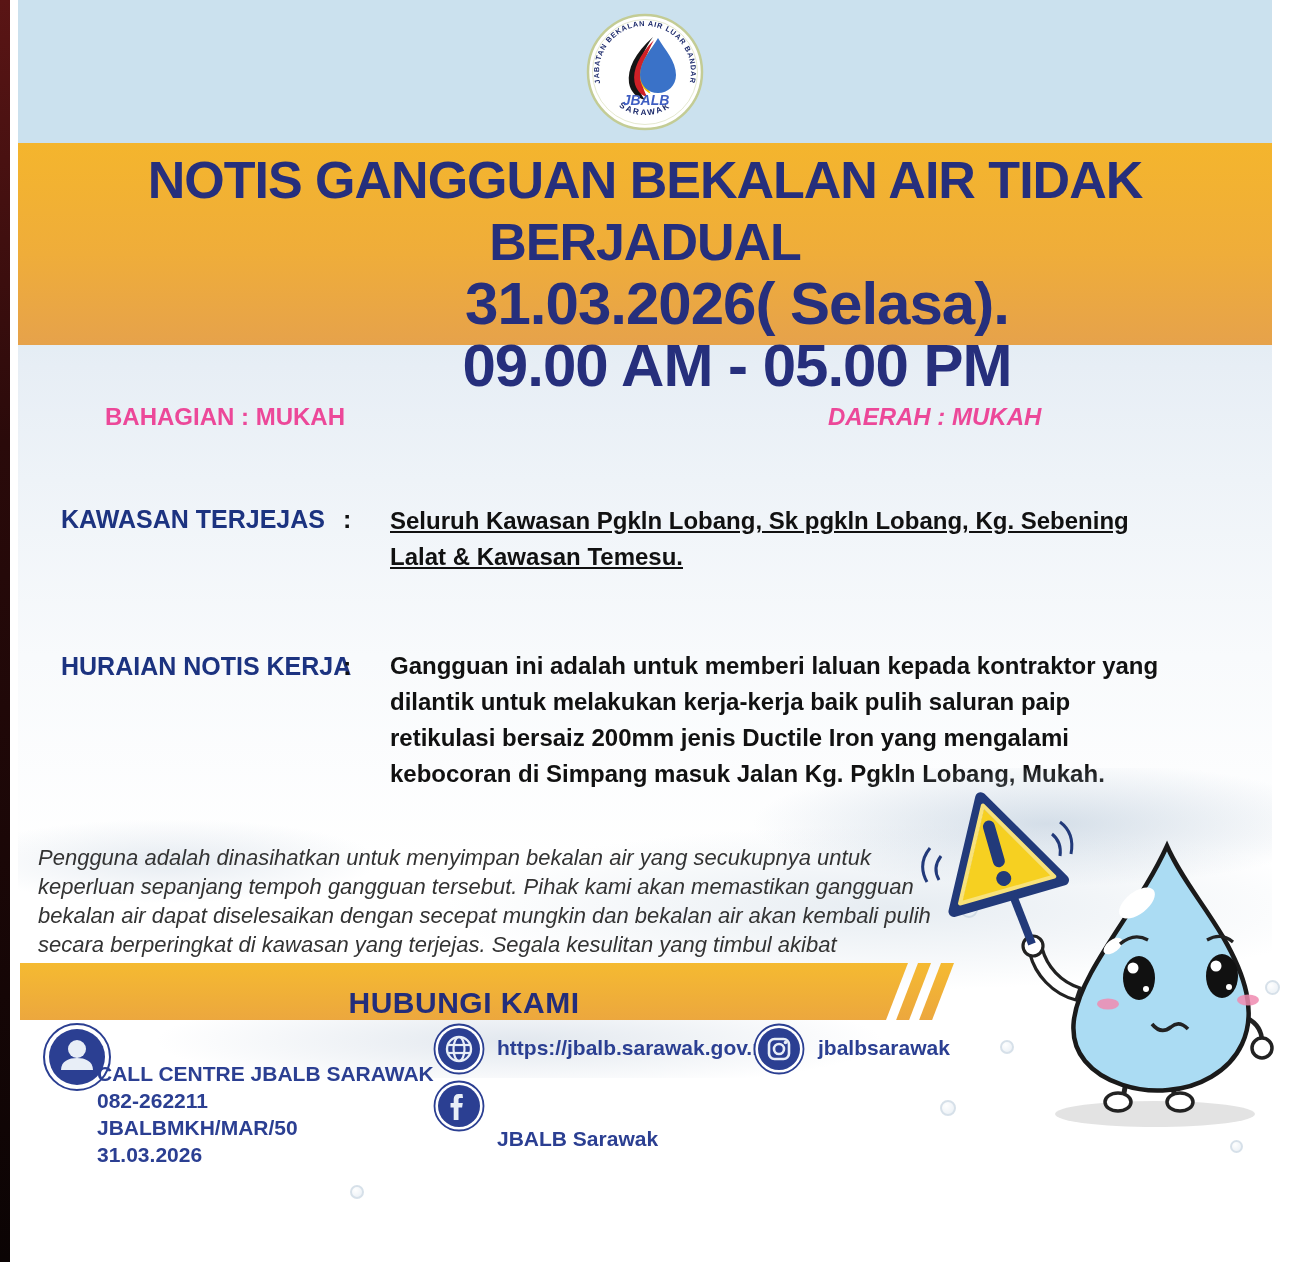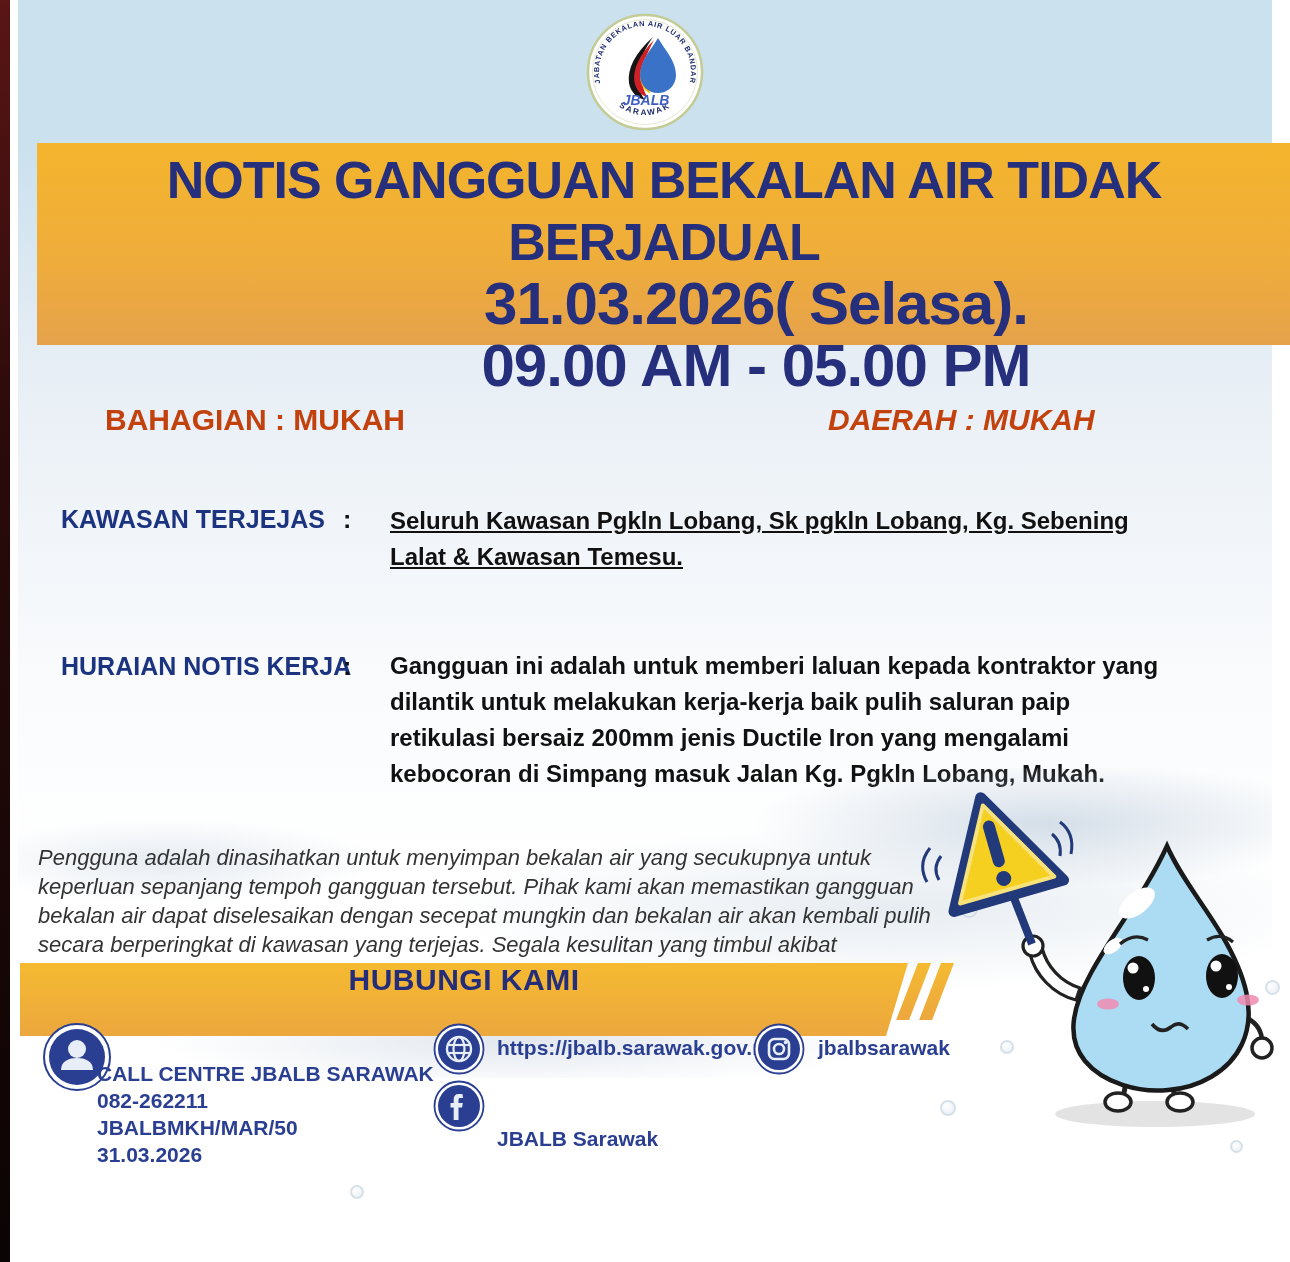--- a/index.html
+++ b/index.html
@@ -12,31 +12,31 @@
     background:linear-gradient(180deg,#5a1515 0%,#2a0a0a 35%,#0b0404 100%);
   }
   .content-bg{
     position:absolute;left:18px;top:0;width:1254px;height:1262px;
     background:linear-gradient(180deg,#cbe1ee 0%,#cbe1ee 12%,#e7eef5 29%,#eef3f8 38%,#f8fafc 52%,#ffffff 68%,#ffffff 100%);
   }
   .logo-wrap{position:absolute;left:585px;top:10px;width:120px;height:124px;}
   .top-banner{
     position:absolute;left:18px;top:143px;width:1254px;height:202px;
     background:linear-gradient(180deg,#f4b52d 0%,#efad3a 55%,#e6a24b 100%);
-    color:#262f7c;text-align:center;margin-left:19px;
+    color:#262f7c;text-align:center;
   }
   .banner-title{
     margin-top:6px;font-size:52px;font-weight:bold;letter-spacing:-1px;line-height:62px;
   }
   .banner-sub{
     font-size:60px;font-weight:bold;letter-spacing:-1px;line-height:62px;
     padding-left:184px;
   }
   .region-label{
-    position:absolute;top:403px;font-size:30px;font-weight:bold;color:#c2410c;letter-spacing:0px;
+    position:absolute;top:403px;font-size:24px;font-weight:bold;color:#ec4899;letter-spacing:0px;
   }
   .info-label{
     position:absolute;left:33px;width:300px;font-size:25px;font-weight:bold;color:#1c3380;margin-left:28px;
   }
   .info-colon{
     position:absolute;left:343px;font-size:25px;font-weight:bold;color:#111111;
   }
   .info-value{
     position:absolute;left:390px;width:790px;font-size:24px;font-weight:bold;color:#111111;line-height:36px;
   }
@@ -51,24 +51,24 @@
   .droplet{
     position:absolute;border:2px solid #c6d4e0;border-radius:50%;
     background:radial-gradient(circle at 35% 30%, #ffffff 0%, #e9eff5 70%);
     opacity:.7;
   }
   .advisory{
     position:absolute;left:38px;top:843px;width:895px;
     font-size:22px;font-style:italic;color:#333333;line-height:29px;font-weight:normal;
   }
   .hubungi-banner{
-    position:absolute;left:20px;top:963px;width:888px;height:73px;
+    position:absolute;left:20px;top:963px;width:888px;height:57px;
     background:linear-gradient(180deg,#f5ba31 0%,#eca73e 100%);
     clip-path:polygon(0 0,100% 0,calc(100% - 22px) 100%,0 100%);
-    display:flex;align-items:flex-start;justify-content:center;
+    display:flex;align-items:flex-end;justify-content:center;
   }
   .hubungi-title{font-size:30px;font-weight:bold;color:#232d7a;letter-spacing:0.5px;}
   .gold-stripe{
     position:absolute;top:963px;width:13px;height:57px;
     background:linear-gradient(180deg,#f5ba31 0%,#eca73e 100%);
     transform:skewX(-21deg);transform-origin:top left;
   }
   .contact-icon{position:absolute;}
   .contact-text{
     position:absolute;font-weight:bold;color:#2b3f92;

